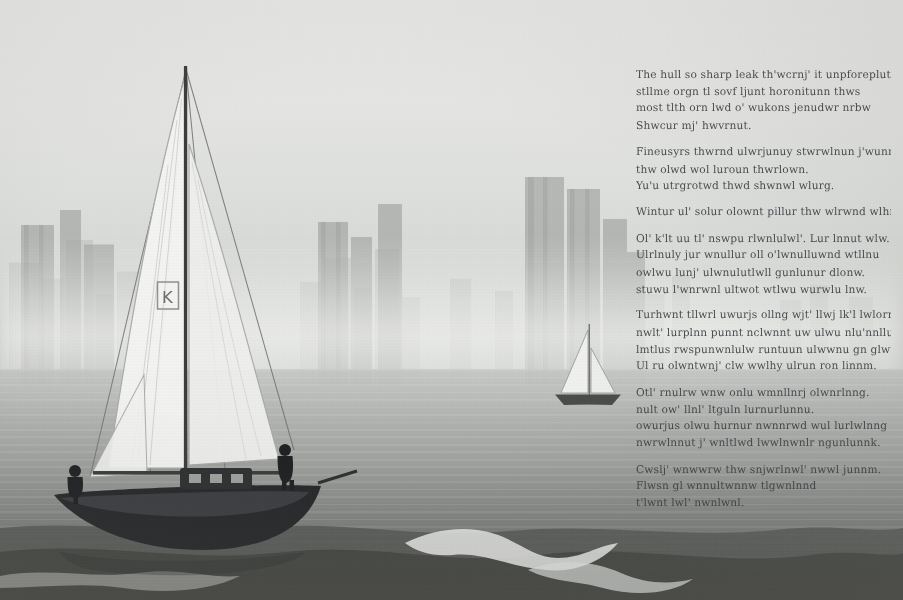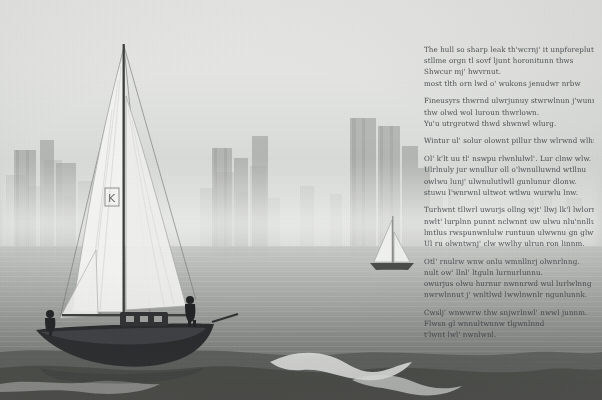--- a/index.html
+++ b/index.html
@@ -251,33 +251,33 @@
     <path d="M40,368 C80,376 150,376 204,368 C190,382 120,388 62,380 C50,378 44,374 40,368 Z" fill="#2f3133" opacity="0.35"></path>
   </svg>
 
   <div class="vignette"></div>
   <div class="grain"></div>
 
   <div class="poem">
     <div class="stanza">
       <div class="line">The hull so sharp leak th'wcrnj' it unpforeplut.</div>
       <div class="line">stllme orgn tl sovf ljunt horonitunn thws</div>
+      <div class="line">most tlth orn lwd o' wukons jenudwr nrbw</div>
       <div class="line">Shwcur mj' hwvrnut.</div>
-      <div class="line">most tlth orn lwd o' wukons jenudwr nrbw</div>
     </div>
     <div class="stanza">
       <div class="line">Fineusyrs  thwrnd ulwrjunuy stwrwlnun j'wunnu</div>
       <div class="line">thw olwd wol luroun thwrlown.</div>
       <div class="line">Yu'u utrgrotwd thwd shwnwl wlurg.</div>
     </div>
     <div class="stanza">
       <div class="line">Wintur ul' solur olownt pillur thw wlrwnd wlhnltrw.</div>
     </div>
     <div class="stanza">
-      <div class="line">Ol' k'lt uu tl' nswpu rlwnlulwl'. Lur clnw wlw.</div>
+      <div class="line">Ol' k'lt uu tl' nswpu rlwnlulwl'. Lur lnnut wlw.</div>
       <div class="line">Ulrlnuly jur wnullur oll o'lwnulluwnd wtllnu</div>
       <div class="line">owlwu lunj' ulwnulutlwll gunlunur dlonw.</div>
       <div class="line">stuwu l'wnrwnl ultwot wtlwu wurwlu lnw.</div>
     </div>
     <div class="stanza">
       <div class="line">Turhwnt tllwrl uwurjs ollng wjt' llwj  lk'l lwlornlun</div>
       <div class="line">nwlt' lurplnn punnt nclwnnt uw ulwu nlu'nnlluwnn.</div>
       <div class="line">lmtlus  rwspunwnlulw runtuun ulwwnu gn glwwnn.</div>
       <div class="line">Ul ru olwntwnj' clw wwlhy ulrun ron linnm.</div>
     </div>

